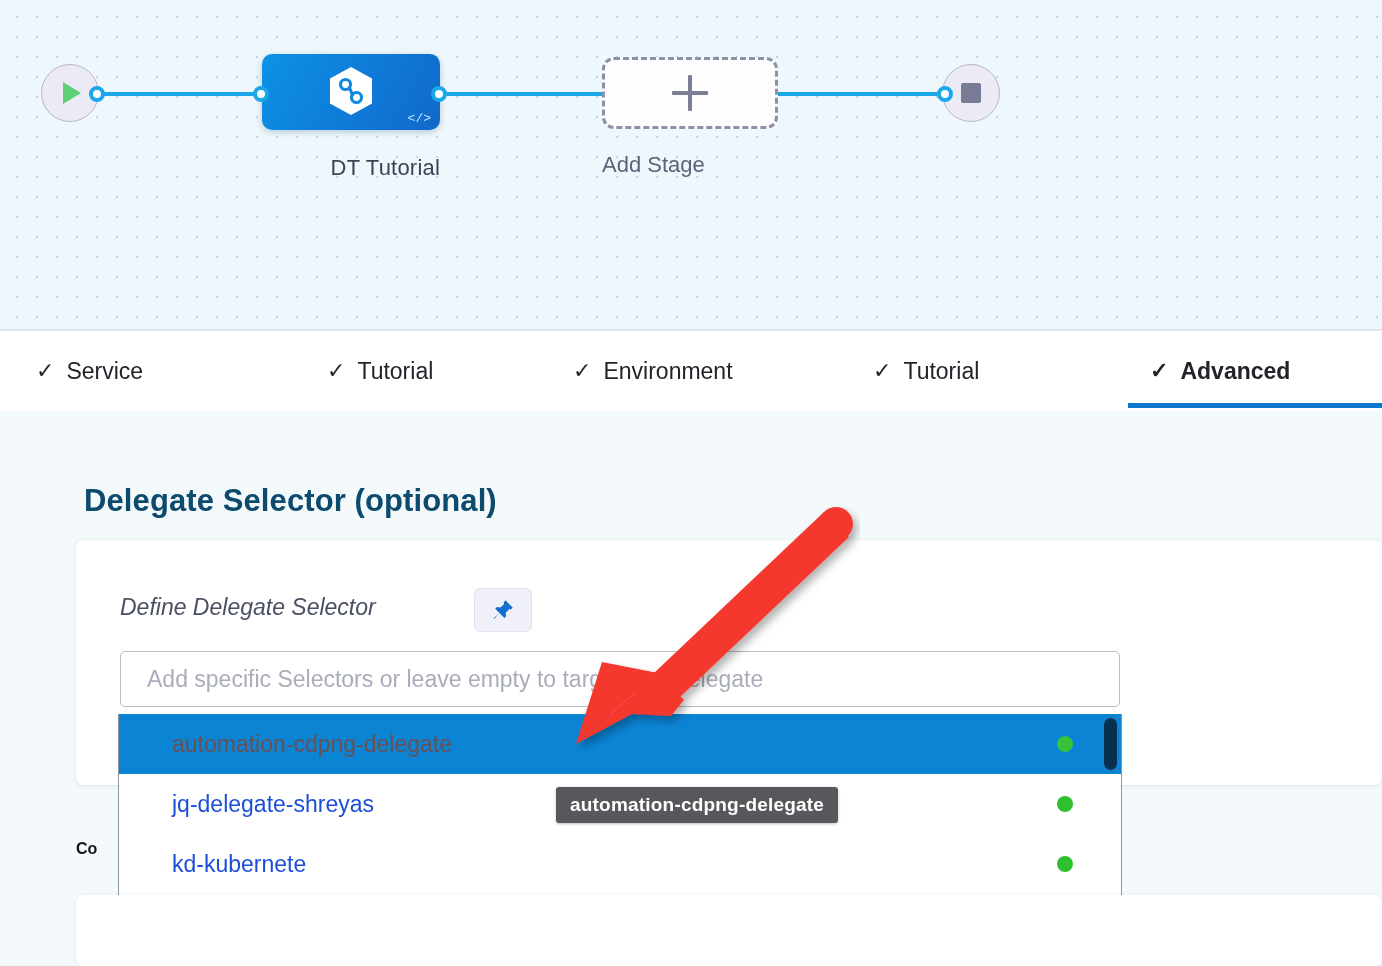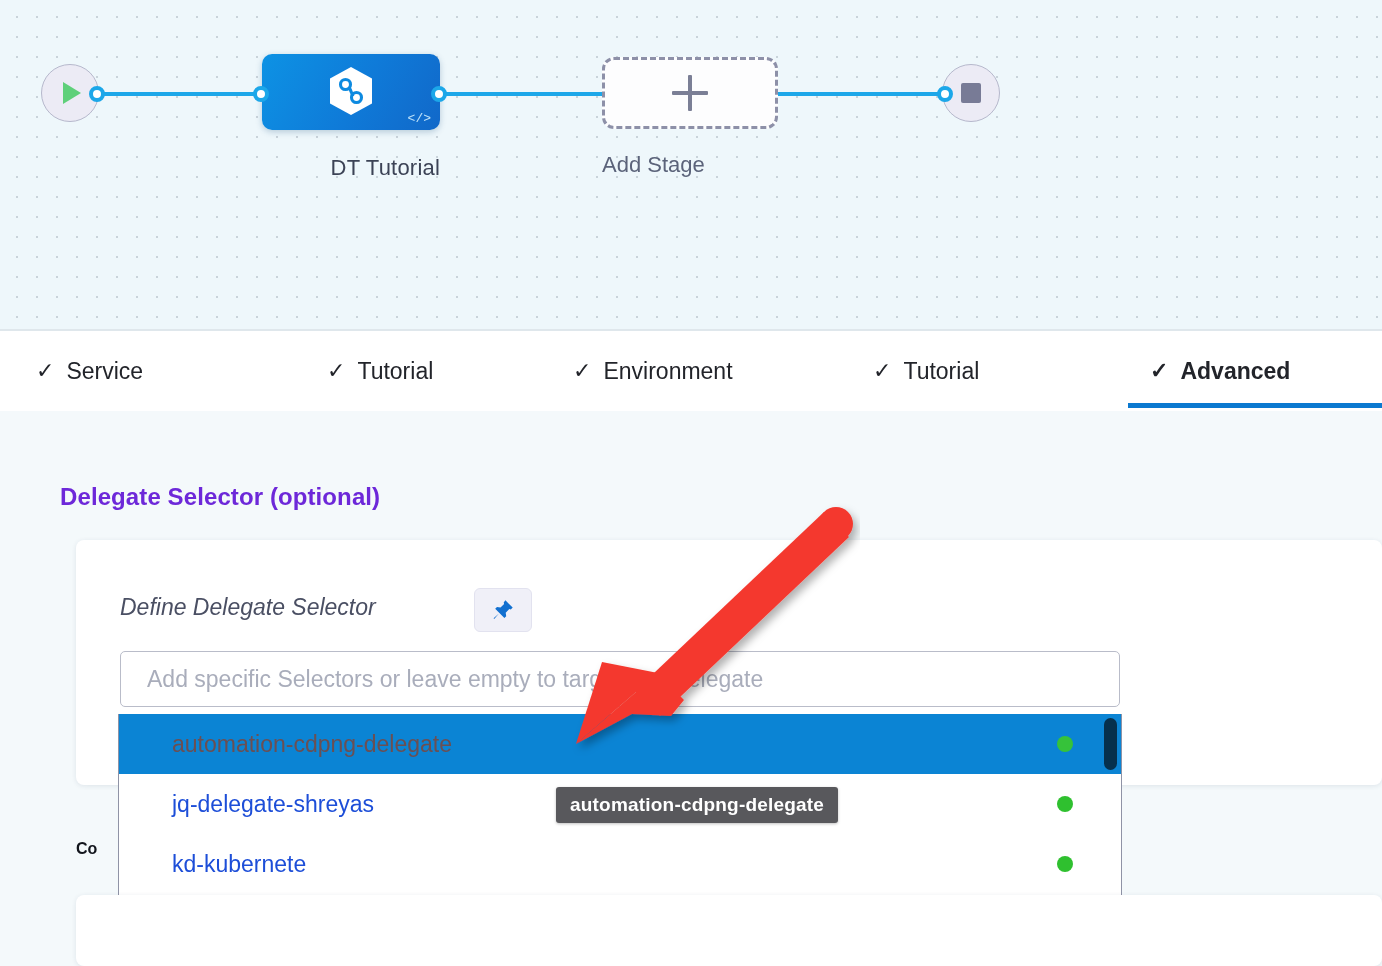--- a/index.html
+++ b/index.html
@@ -113,22 +113,22 @@
     position: absolute; left: 1128px; top: 403px; width: 254px; height: 5px;
     background: #0b79d0;
   }
 
   
   .body-area {
     position: absolute; left: 0; top: 411px; width: 1382px; height: 555px;
     background: #f4f9fb;
   }
   .section-title {
-    position: absolute; left: 60px; top: 483px;
-    font-size: 24px; font-weight: bold; color: #6d28d9; letter-spacing: .1px;
+    position: absolute; left: 84px; top: 483px;
+    font-size: 31px; font-weight: bold; color: #0c4a6e; letter-spacing: .1px;
   }
   .form-card {
     position: absolute; left: 76px; top: 540px; width: 1306px; height: 245px;
     background: #ffffff; border-radius: 8px;
     box-shadow: 0 1px 5px rgba(30,50,80,.10);
   }
   .field-label {
     position: absolute; left: 120px; top: 594px;
     font-size: 23px; color: #4a4f63; font-style: italic;
   }

